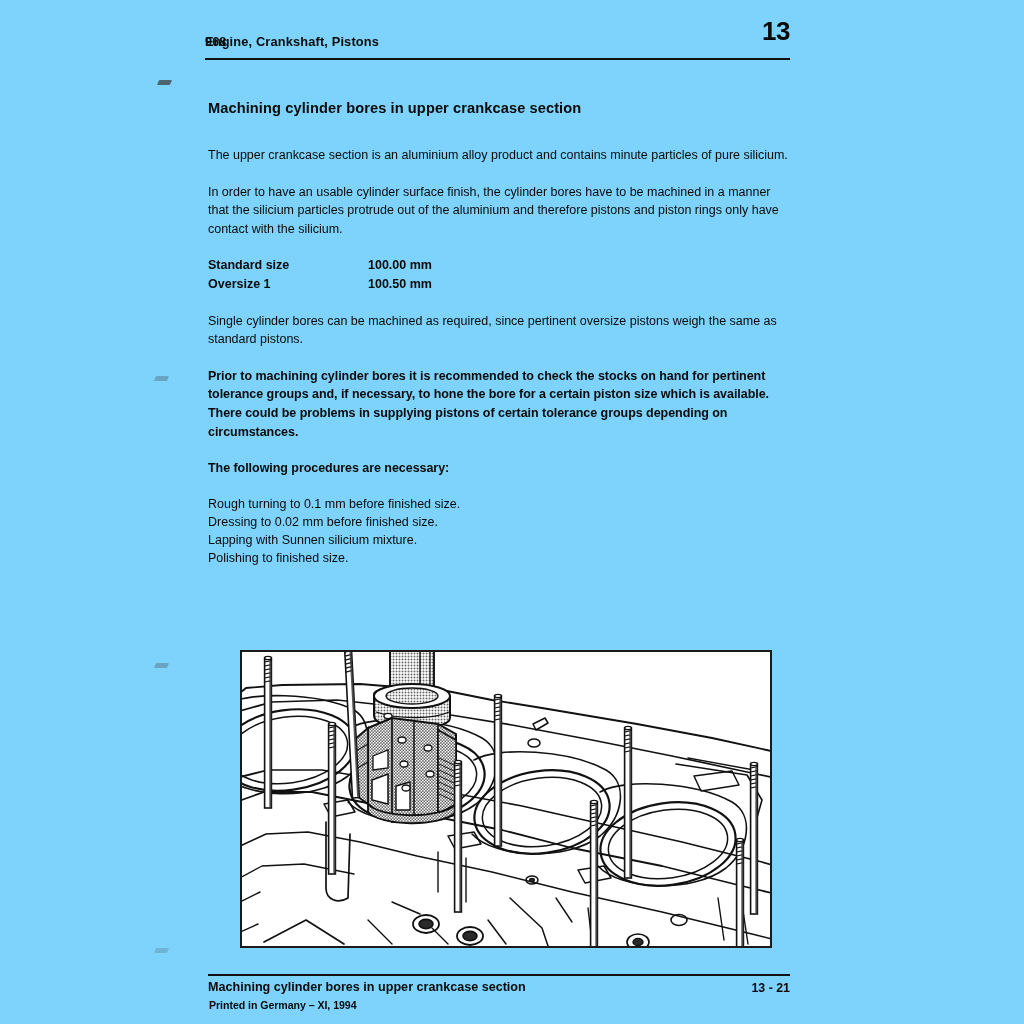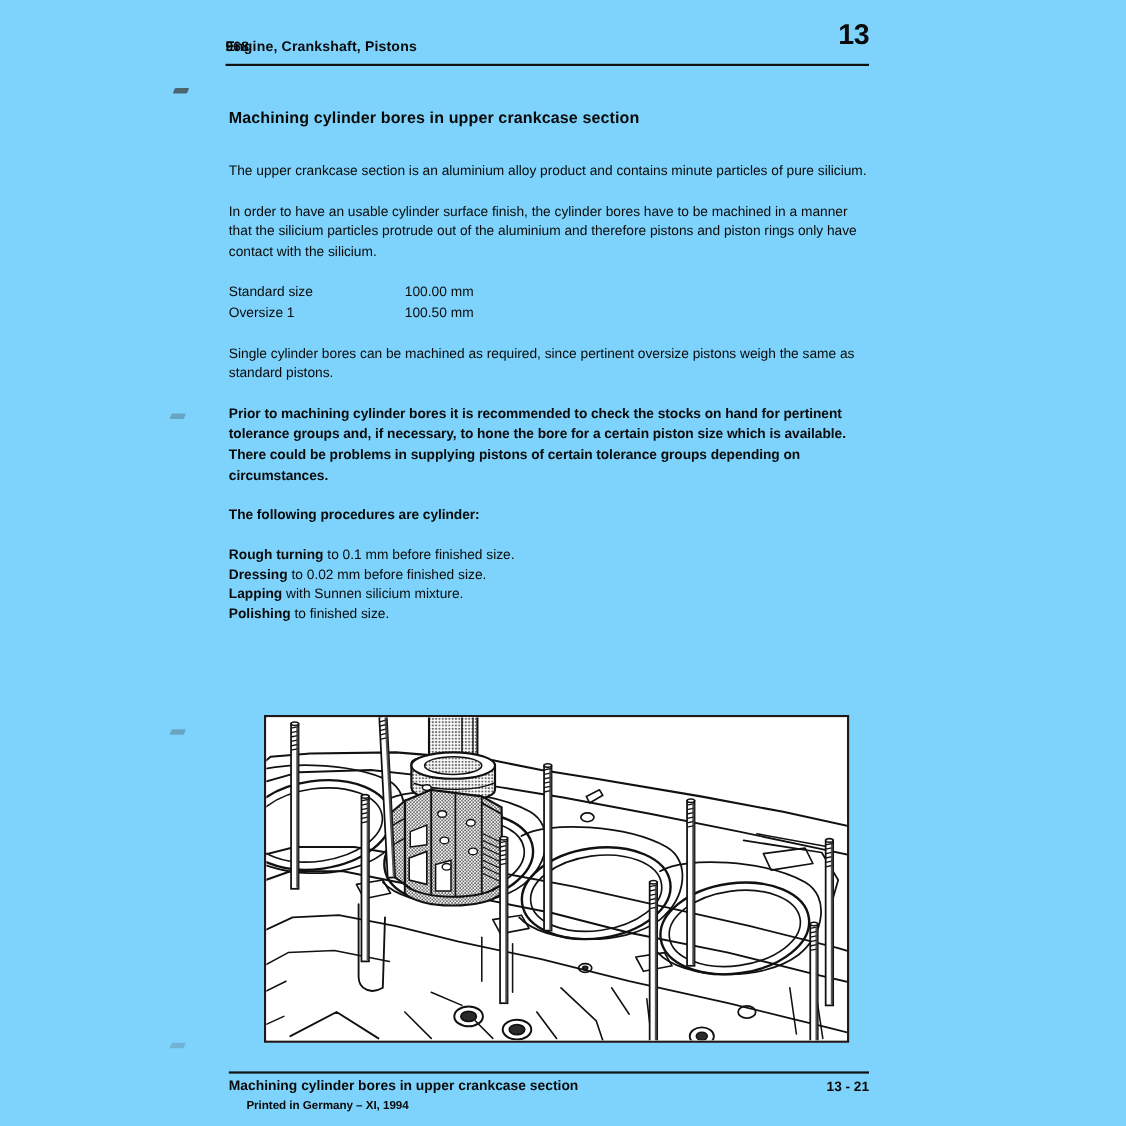--- a/index.html
+++ b/index.html
@@ -104,32 +104,33 @@
     letter-spacing: -0.05px;
   }
   p.para.tight { margin-bottom: 17px; }
   b.inline { font-weight: bold; }
 
   
   .size-table {
     font-size: 12.5px;
     line-height: 18.6px;
     margin: 16px 0 18px 0;
+    font-weight: bold;
   }
   .size-row { display: flex; }
   .size-label { width: 160px; }
   .size-value { }
 
   
   .proc-list {
     font-size: 12.5px;
     line-height: 18.2px;
     margin: 0;
   }
-  .proc-item .lead { font-weight: bold; }
+  .proc-item .lead { font-weight: normal; }
 
   
   .figure {
     position: absolute;
     left: 240px;
     top: 650px;
     width: 532px;
     height: 298px;
     border: 2px solid #1a1a1a;
     background: #ffffff;
@@ -162,21 +163,21 @@
   }
   .footer-pageno {
     position: absolute;
     right: 0;
     top: 1px;
     font-size: 12.4px;
     font-weight: bold;
   }
   .footer-printed {
     position: absolute;
-    left: 16px;
+    left: 1px;
     top: 19px;
     font-size: 10.6px;
     font-weight: bold;
     letter-spacing: -0.05px;
   }
 </style>
 </head>
 <body>
 
 <div class="page">
@@ -210,21 +211,21 @@
       <div class="size-row">
         <span class="size-label">Oversize 1</span>
         <span class="size-value">100.50 mm</span>
       </div>
     </div>
 
     <p class="para">Single cylinder bores can be machined as required, since pertinent oversize pistons weigh the same as standard pistons.</p>
 
     <p class="para bold">Prior to machining cylinder bores it is recommended to check the stocks on hand for pertinent tolerance groups and, if necessary, to hone the bore for a certain piston size which is available. There could be problems in supplying pistons of certain tolerance groups depending on circumstances.</p>
 
-    <p class="para bold tight">The following procedures are cylinder:</p>
+    <p class="para bold tight">The following procedures are necessary:</p>
 
     <div class="proc-list">
       <div class="proc-item"><span class="lead">Rough turning</span><span> to 0.1 mm before finished size.</span></div>
       <div class="proc-item"><span class="lead">Dressing</span><span> to 0.02 mm before finished size.</span></div>
       <div class="proc-item"><span class="lead">Lapping</span><span> with Sunnen silicium mixture.</span></div>
       <div class="proc-item"><span class="lead">Polishing</span><span> to finished size.</span></div>
     </div>
 
   </div>
 

